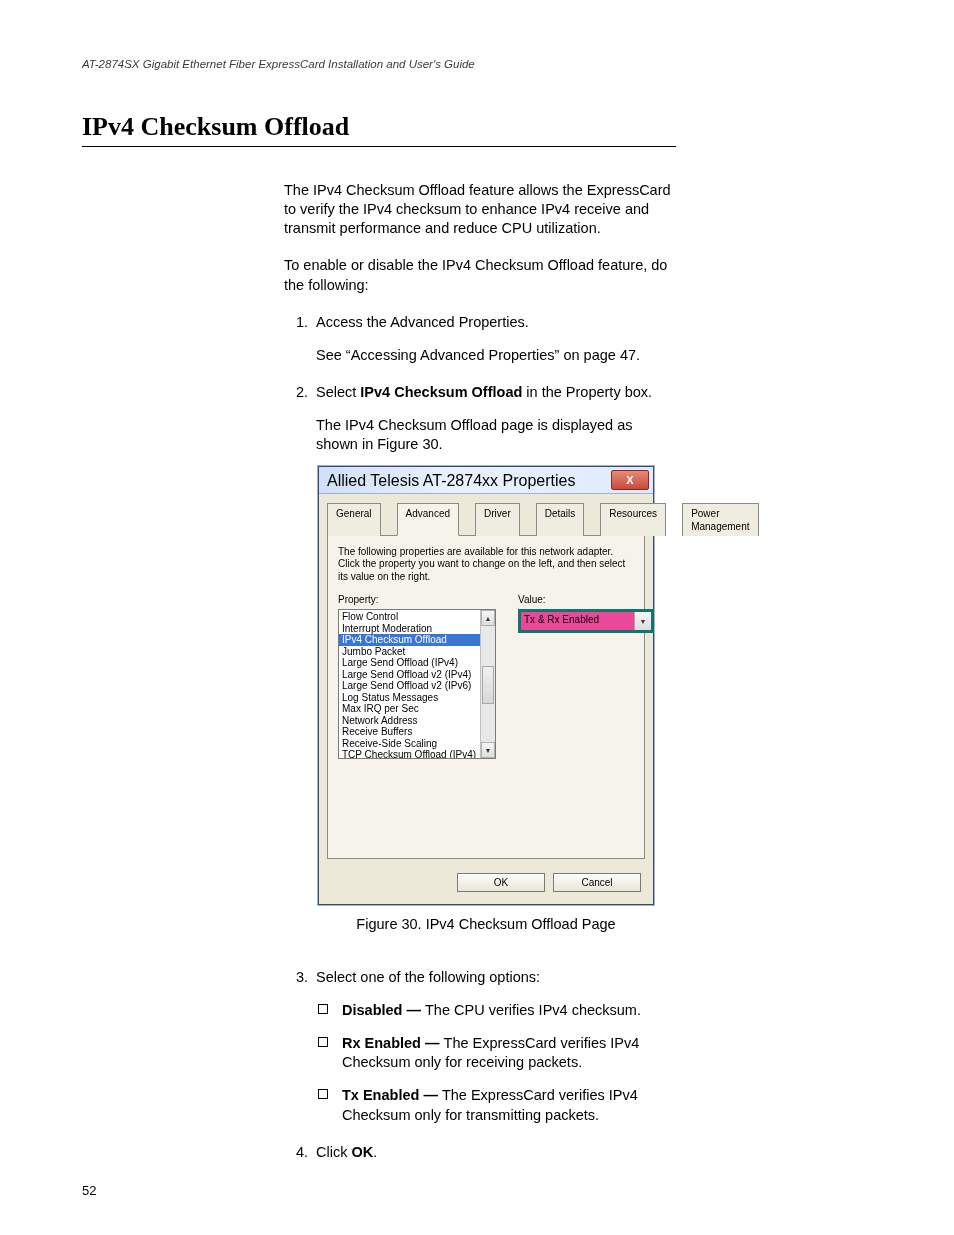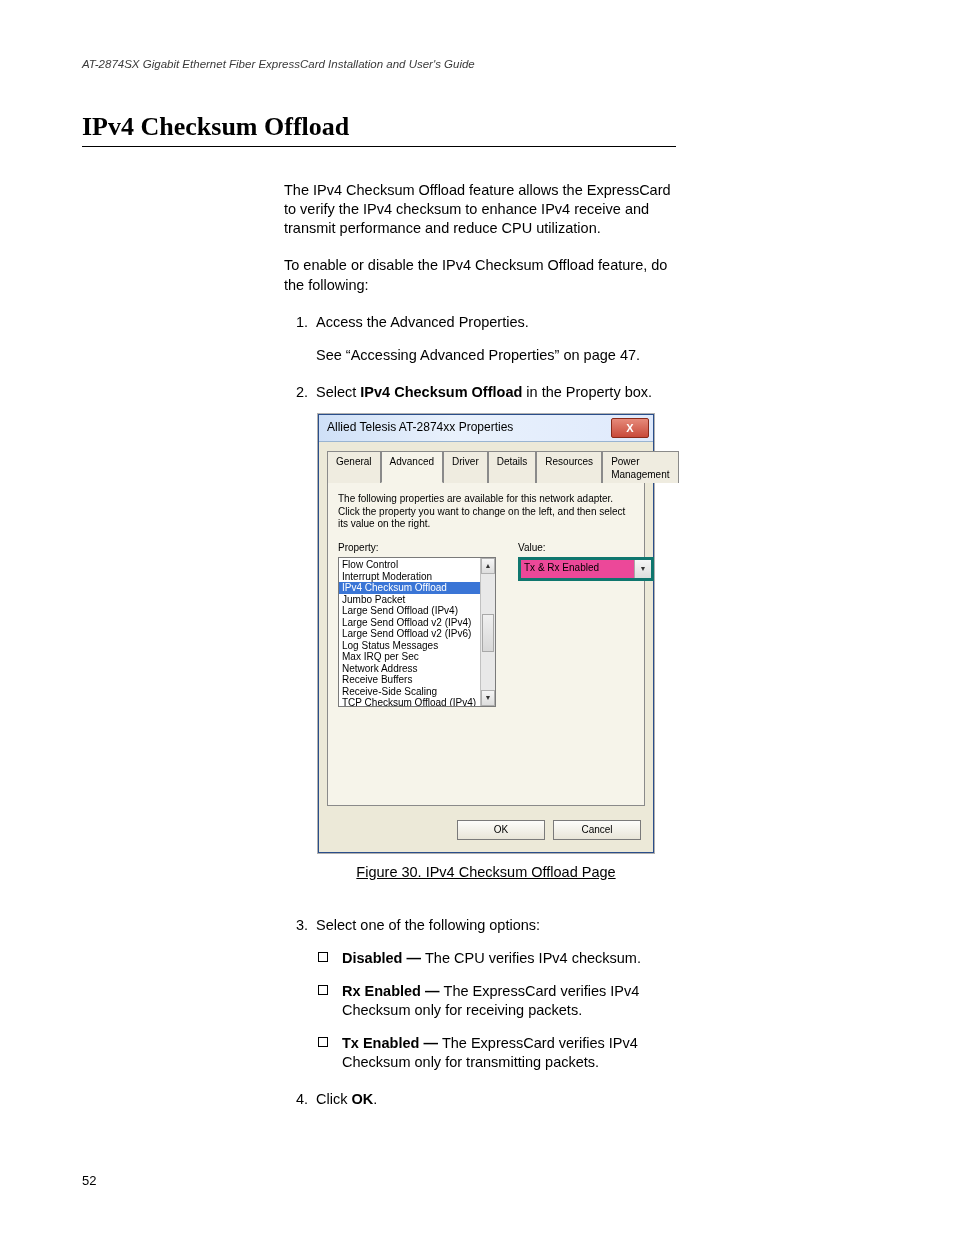--- a/index.html
+++ b/index.html
@@ -61,21 +61,21 @@
     content: "";
     position: absolute;
     left: 2px;
     top: 3px;
     width: 10px;
     height: 10px;
     border: 1.5px solid #000;
     box-sizing: border-box;
   }
   .figure-wrap { text-align: center; margin: 12px 0 6px -20px; }
-  .figure-caption { text-align: center; margin: 10px 0 34px -20px; text-decoration: underline; }
+  .figure-caption { text-align: center; margin: 10px 0 34px -20px; }
 
   .dialog {
     display: inline-block;
     width: 334px;
     border: 1px solid #2a4e8a;
     background: #ece9d8;
     text-align: left;
     font-family: Tahoma, Arial, sans-serif;
     font-size: 10px;
     color: #000;
@@ -83,32 +83,32 @@
   }
   .titlebar {
     height: 26px;
     background: linear-gradient(90deg, #cfe0f7 0%, #e9f1fc 40%, #dfeafc 100%);
     display: flex;
     align-items: center;
     justify-content: space-between;
     padding: 0 4px 0 8px;
     border-bottom: 1px solid #99b4d1;
   }
-  .title-text { font-size: 12px; color: #000; }
+  .title-text { font-size: 16px; color: #000; }
   .close-btn {
     width: 36px; height: 18px;
     background: linear-gradient(#e68a7a, #c84a3a);
     border: 1px solid #8a2a1a;
     border-radius: 2px;
     display: flex; align-items: center; justify-content: center;
     color: #fff; font-weight: bold; font-size: 11px;
   }
   .tabstrip {
     display: flex;
-    gap: 0;
+    gap: 16px;
     margin: 8px 8px 0 8px;
     position: relative;
     z-index: 2;
   }
   .tab {
     padding: 3px 8px 2px 8px;
     border: 1px solid #8a8a8a;
     border-bottom: none;
     background: #efece0;
     position: relative;
@@ -187,21 +187,21 @@
   .win-btn {
     min-width: 66px;
     padding: 2px 10px;
     border: 1px solid #7a7a7a;
     background: linear-gradient(#fdfdfb, #e8e5d8);
     text-align: center;
     font-size: 10px;
   }
   .page-number {
     position: absolute;
-    bottom: 47px;
+    bottom: 37px;
     left: 82px;
     font-size: 13px;
   }
 </style>
 </head>
 <body>
 
 <div class="page">
   <div class="running-header">AT-2874SX Gigabit Ethernet Fiber ExpressCard Installation and User's Guide</div>
 
@@ -212,20 +212,21 @@
     <p class="para">The IPv4 Checksum Offload feature allows the ExpressCard to verify the IPv4 checksum to enhance IPv4 receive and transmit performance and reduce CPU utilization.</p>
     <p class="para">To enable or disable the IPv4 Checksum Offload feature, do the following:</p>
 
     <ol class="steps">
       <li>
         <span>Access the Advanced Properties.</span>
         <p class="subpara">See “Accessing Advanced Properties” on page 47.</p>
       </li>
       <li>
         <span>Select </span><span class="bold">IPv4 Checksum Offload</span><span> in the Property box.</span>
+        <p class="subpara">The IPv4 Checksum Offload page is displayed as shown in Figure 30.</p>
 
         <div class="figure-wrap">
           <div class="dialog">
             <div class="titlebar">
               <span class="title-text">Allied Telesis AT-2874xx Properties</span>
               <div class="close-btn">
                 <span>X</span>
               </div>
             </div>
             <div class="tabstrip">

